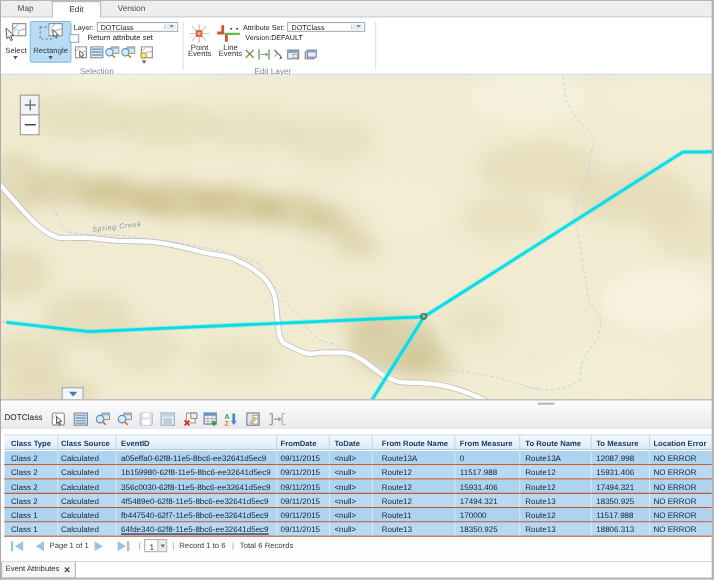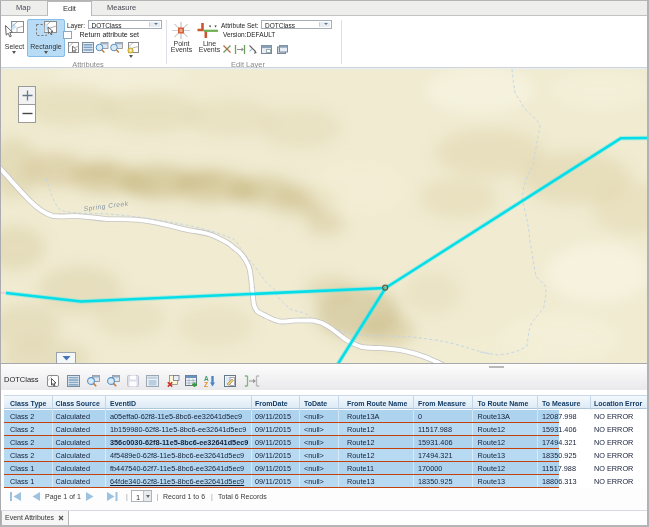--- a/index.html
+++ b/index.html
@@ -22,21 +22,21 @@
 .caret{position:absolute;width:0;height:0;border-left:2.5px solid transparent;border-right:2.5px solid transparent;border-top:3px solid #555;}
 .bigbtnlabel{position:absolute;font-size:7px;color:#333;text-align:center;}
 #rectbtn{position:absolute;left:27px;top:19px;width:38px;height:38px;background:#b9dcf6;border:1px solid #85bce8;border-radius:2px;box-sizing:border-box;}
 
 #collapsetab{left:56px;top:352px;width:20px;height:11px;background:#f4f6f8;border:1px solid #9aa4ae;border-bottom:none;box-sizing:border-box;}
 #phdr{left:0;top:363px;width:649px;height:27px;background:linear-gradient(#fdfdfd,#e9e9ec);border-top:1px solid #a9a9ad;box-sizing:border-box;}
 
 #tblhdr{left:4px;top:395px;width:643px;height:14px;background:linear-gradient(#f4f9fd,#ddeaf5);border-top:1px solid #c8d8e8;border-bottom:1px solid #aec6da;box-sizing:border-box;}
 .hcell{position:absolute;top:3.5px;font-size:7px;font-weight:bold;color:#133c66;white-space:nowrap;}
 .hsep{position:absolute;top:0;height:14px;width:1px;background:#c4d6e6;}
-.row{position:absolute;left:4px;width:555px;height:12px;border-bottom:1px solid #c2410c;box-sizing:content-box;}
+.row{position:absolute;left:4px;width:643px;height:12px;border-bottom:1px solid #c2410c;box-sizing:content-box;}
 .rcell{position:absolute;top:2.5px;font-size:7.3px;color:#151f38;white-space:nowrap;}
 .rsep{position:absolute;top:0;height:12px;width:1px;background:rgba(255,255,255,0.45);}
 
 #pager{left:0;top:488px;width:649px;height:22px;background:#fdfdfd;}
 .ptext{position:absolute;top:5px;font-size:7px;color:#3a3a3a;}
 .psep{position:absolute;top:5px;font-size:7px;color:#9a9a9a;}
 
 #btabline{left:0;top:510px;width:649px;height:1px;background:#d9d9df;}
 #btab{left:1px;top:511px;width:68px;height:15px;background:#f6f6f6;border:1px solid #b5b5b5;border-top:none;box-sizing:border-box;}
 
@@ -45,21 +45,21 @@
 #frameR{left:647px;top:0;width:2px;height:527px;background:#b1b1b6;}
 #frameB{left:0;top:525px;width:649px;height:2px;background:#b5b5b8;}
 </style>
 </head>
 <body>
 <div id="app">
 
   <div class="abs" id="tabbar"></div>
   <span class="toptab" style="left:16px;">Map</span>
   <div id="edittab">Edit</div>
-  <span class="toptab" style="left:107px;">Measure</span>
+  <span class="toptab" style="left:107px;">Version</span>
 
   <div class="abs" id="ribbon"></div>
   <div id="ribbon-content">
 
     <svg class="abs" style="left:4px;top:20px;" width="22" height="20" viewBox="0 0 22 20">
       <rect x="7.5" y="1.5" width="12" height="11" fill="#fff" stroke="#8a8a8a" stroke-width="1"></rect>
       <path d="M8 2 L13 7 L7.5 11 Z" fill="#cfe7fa"></path>
       <path d="M7.5 7 L13 2 M13 8 L13 12.5 M13 8 L19.5 6" stroke="#9a9a9a" stroke-width="0.8" fill="none"></path>
       <path d="M1.5 5.5 L8.5 12.2 L5.7 12.5 L7.3 16.2 L5.8 16.9 L4.2 13.3 L2.2 15.1 Z" fill="#fff" stroke="#555" stroke-width="0.9"></path>
     </svg>
@@ -163,21 +163,21 @@
 
       <rect x="39.5" y="1.5" width="10" height="8" fill="#e8eef5" stroke="#778899"></rect>
       <rect x="39.5" y="1.5" width="10" height="2.6" fill="#8aa0b6"></rect>
       <rect x="44.5" y="5.5" width="4" height="3" fill="#fff" stroke="#9aa"></rect>
 
       <rect x="55.5" y="3" width="8" height="6.5" fill="#cdd8e2" stroke="#778899"></rect>
       <rect x="57.5" y="1.5" width="8" height="6.5" fill="#e8eef5" stroke="#778899"></rect>
       <rect x="57.5" y="1.5" width="8" height="2.2" fill="#8aa0b6"></rect>
     </svg>
 
-    <div class="grouplabel" style="left:58px;top:59.5px;width:60px;">Attributes</div>
+    <div class="grouplabel" style="left:58px;top:59.5px;width:60px;">Selection</div>
     <div class="grouplabel" style="left:218px;top:59.5px;width:60px;">Edit Layer</div>
     <div class="gsep" style="left:341px;top:20px;"></div>
   </div>
 
   <svg class="abs" style="left:0;top:68px;" width="649" height="295" viewBox="0 0 649 295">
     <defs>
       <filter id="tblur" x="-40%" y="-40%" width="180%" height="180%">
           <feGaussianBlur stdDeviation="7"></feGaussianBlur>
         </filter>
       <filter id="tblur2" x="-40%" y="-40%" width="180%" height="180%">
@@ -426,21 +426,21 @@
       <div class="rsep" style="left:101px;"></div>
       <div class="rsep" style="left:247px;"></div>
       <div class="rsep" style="left:295px;"></div>
       <div class="rsep" style="left:334px;"></div>
       <div class="rsep" style="left:409px;"></div>
       <div class="rsep" style="left:468px;"></div>
       <div class="rsep" style="left:533px;"></div>
       <div class="rsep" style="left:586px;"></div>
       <span class="rcell" style="left:6px;">Class 2</span>
       <span class="rcell" style="left:51.5px;">Calculated</span>
-      <span class="rcell" style="left:106px;font-weight:bold;">356c0030-62f8-11e5-8bc6-ee32641d5ec9</span>
+      <span class="rcell" style="left:106px;">356c0030-62f8-11e5-8bc6-ee32641d5ec9</span>
       <span class="rcell" style="left:251px;">09/11/2015</span>
       <span class="rcell" style="left:300px;">&lt;null&gt;</span>
       <span class="rcell" style="left:343px;">Route12</span>
       <span class="rcell" style="left:414px;">15931.406</span>
       <span class="rcell" style="left:473.5px;">Route12</span>
       <span class="rcell" style="left:538px;">17494.321</span>
       <span class="rcell" style="left:590px;">NO ERROR</span>
     </div>
   <div class="row" style="top:448.5px;background:#b7daf2;">
       <div class="rsep" style="left:48px;"></div>

